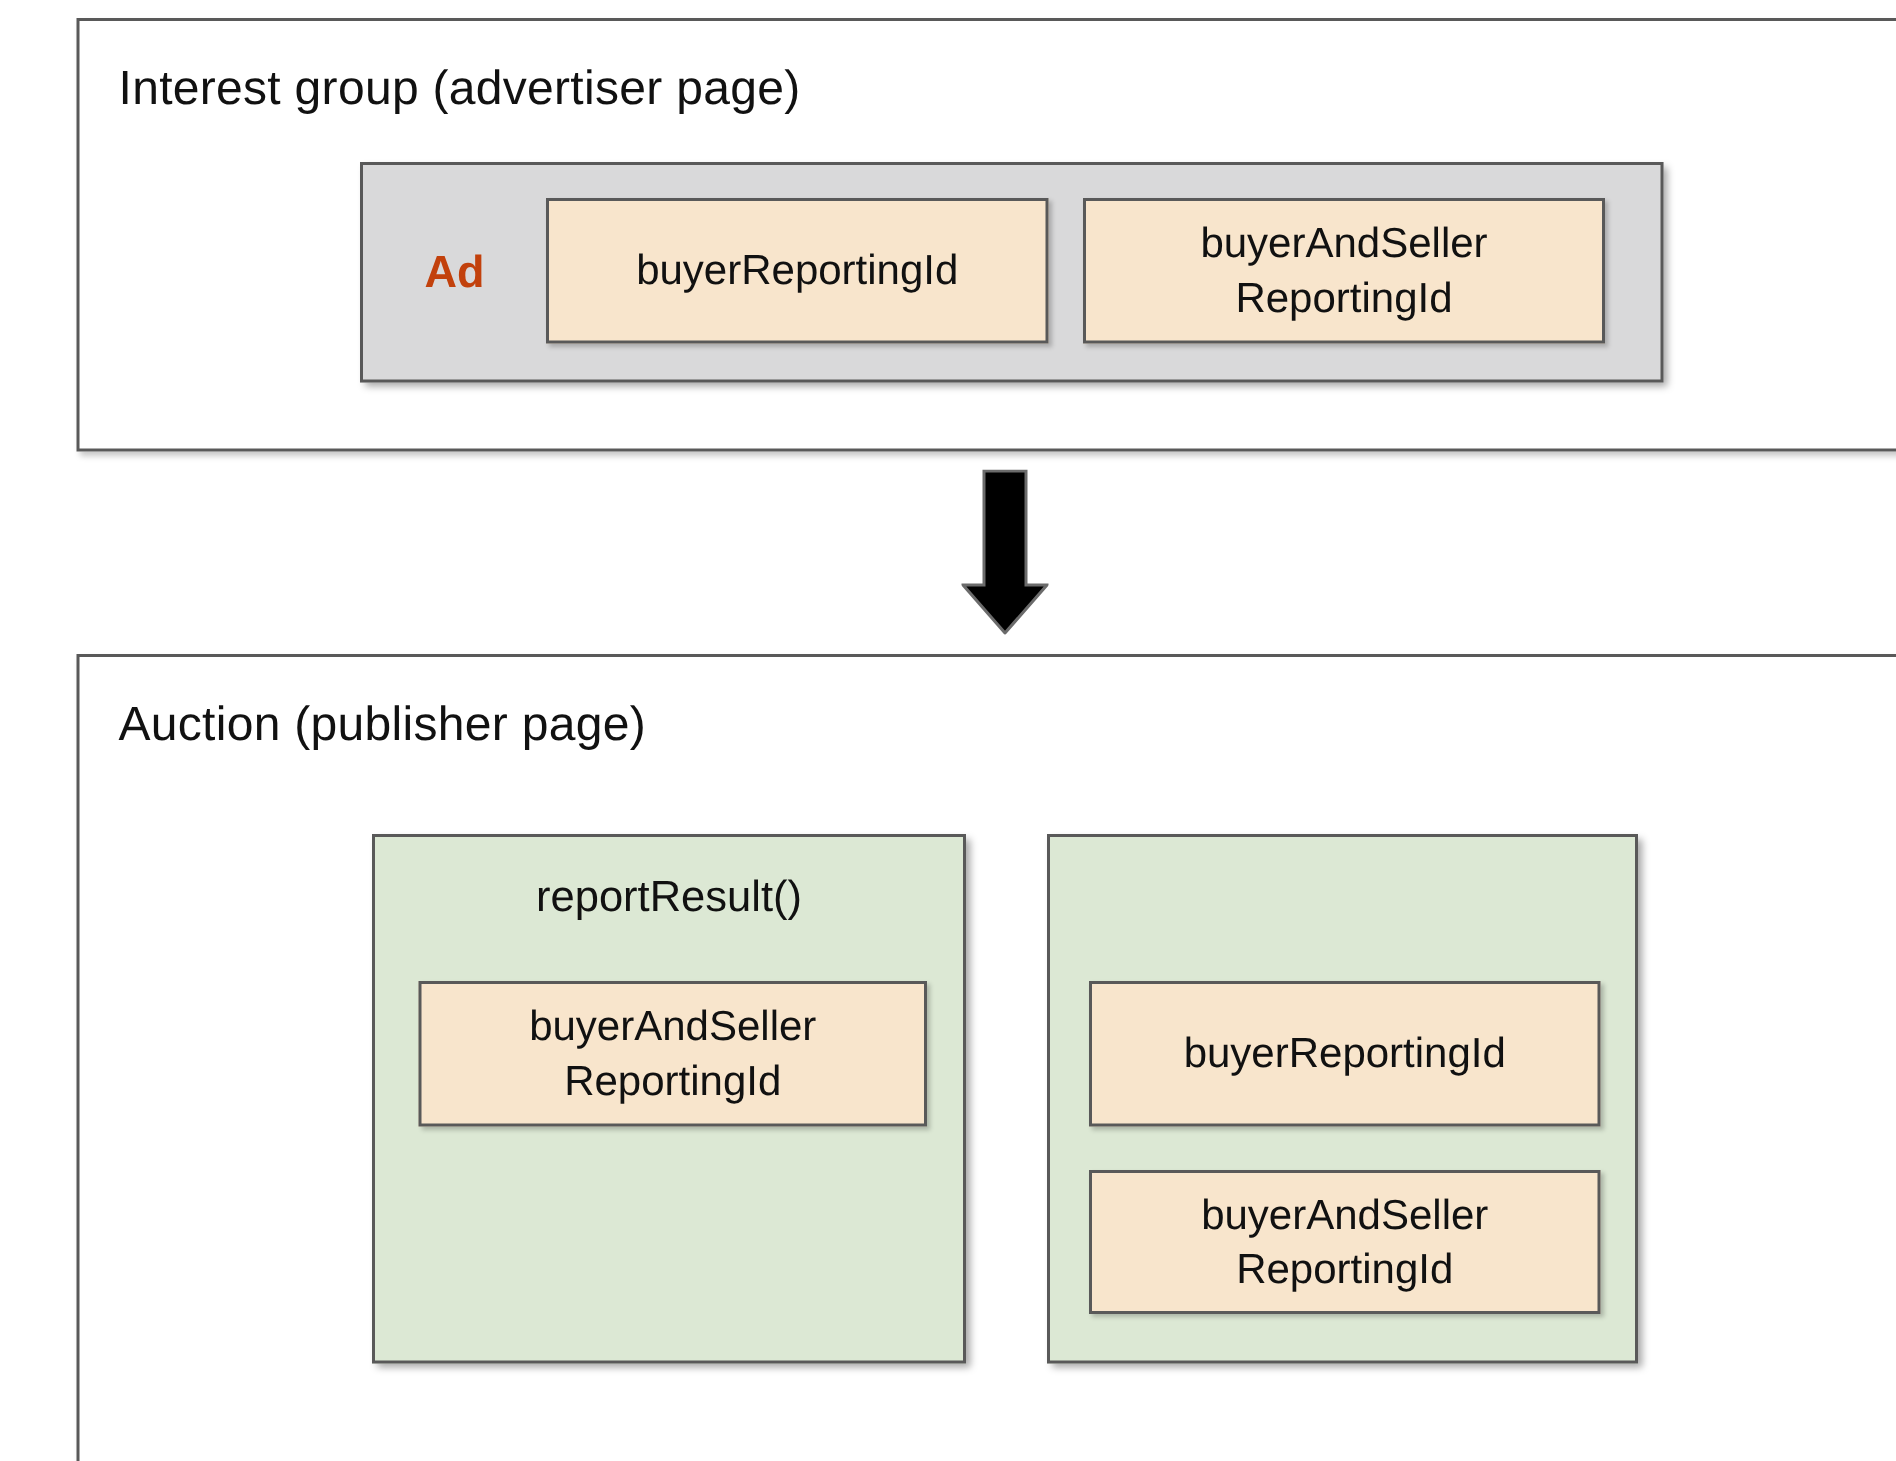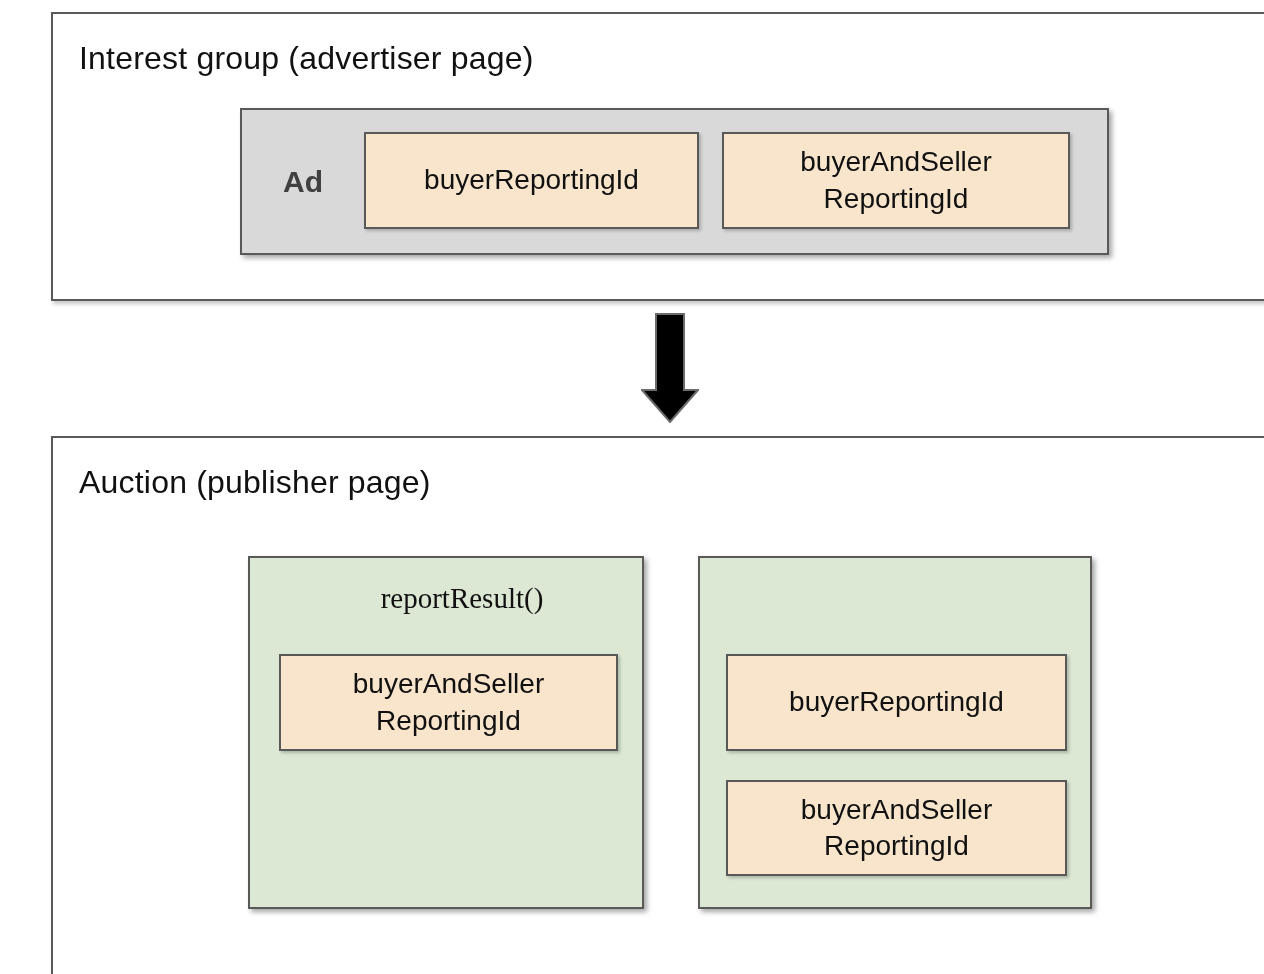--- a/index.html
+++ b/index.html
@@ -48,21 +48,21 @@
     position: absolute;
     left: 0;
     top: 0;
     width: 122px;
     height: 100%;
     display: flex;
     align-items: center;
     justify-content: center;
     font-weight: bold;
     font-size: 30px;
-    color: #404040;
+    color: #c2410c;
   }
   
   .field {
     position: absolute;
     background: #f8e5cc;
     border: 2px solid #595959;
     display: flex;
     align-items: center;
     justify-content: center;
     text-align: center;
@@ -88,27 +88,26 @@
     top: 118px;
     height: 353px;
     background: #dce8d4;
     border: 2px solid #595959;
     box-shadow: 3px 3px 5px rgba(0,0,0,0.35);
   }
   #fn-report-result { left: 195px; width: 396px; }
   #fn-report-win    { left: 645px; width: 394px; }
   .fn-title {
     position: absolute;
-    left: 16px;
+    left: 0;
     top: 24px;
     width: 100%;
     text-align: center;
     font-size: 29px;
     color: #111111;
-    font-family: Liberation Serif, serif;
   }
   #result-field-1 { left: 29px; top: 96px; width: 339px; height: 97px; }
   #win-field-1    { left: 26px; top: 96px; width: 341px; height: 97px; }
   #win-field-2    { left: 26px; top: 222px; width: 341px; height: 96px; }
 </style>
 </head>
 <body>
 
 <div id="stage">
 

